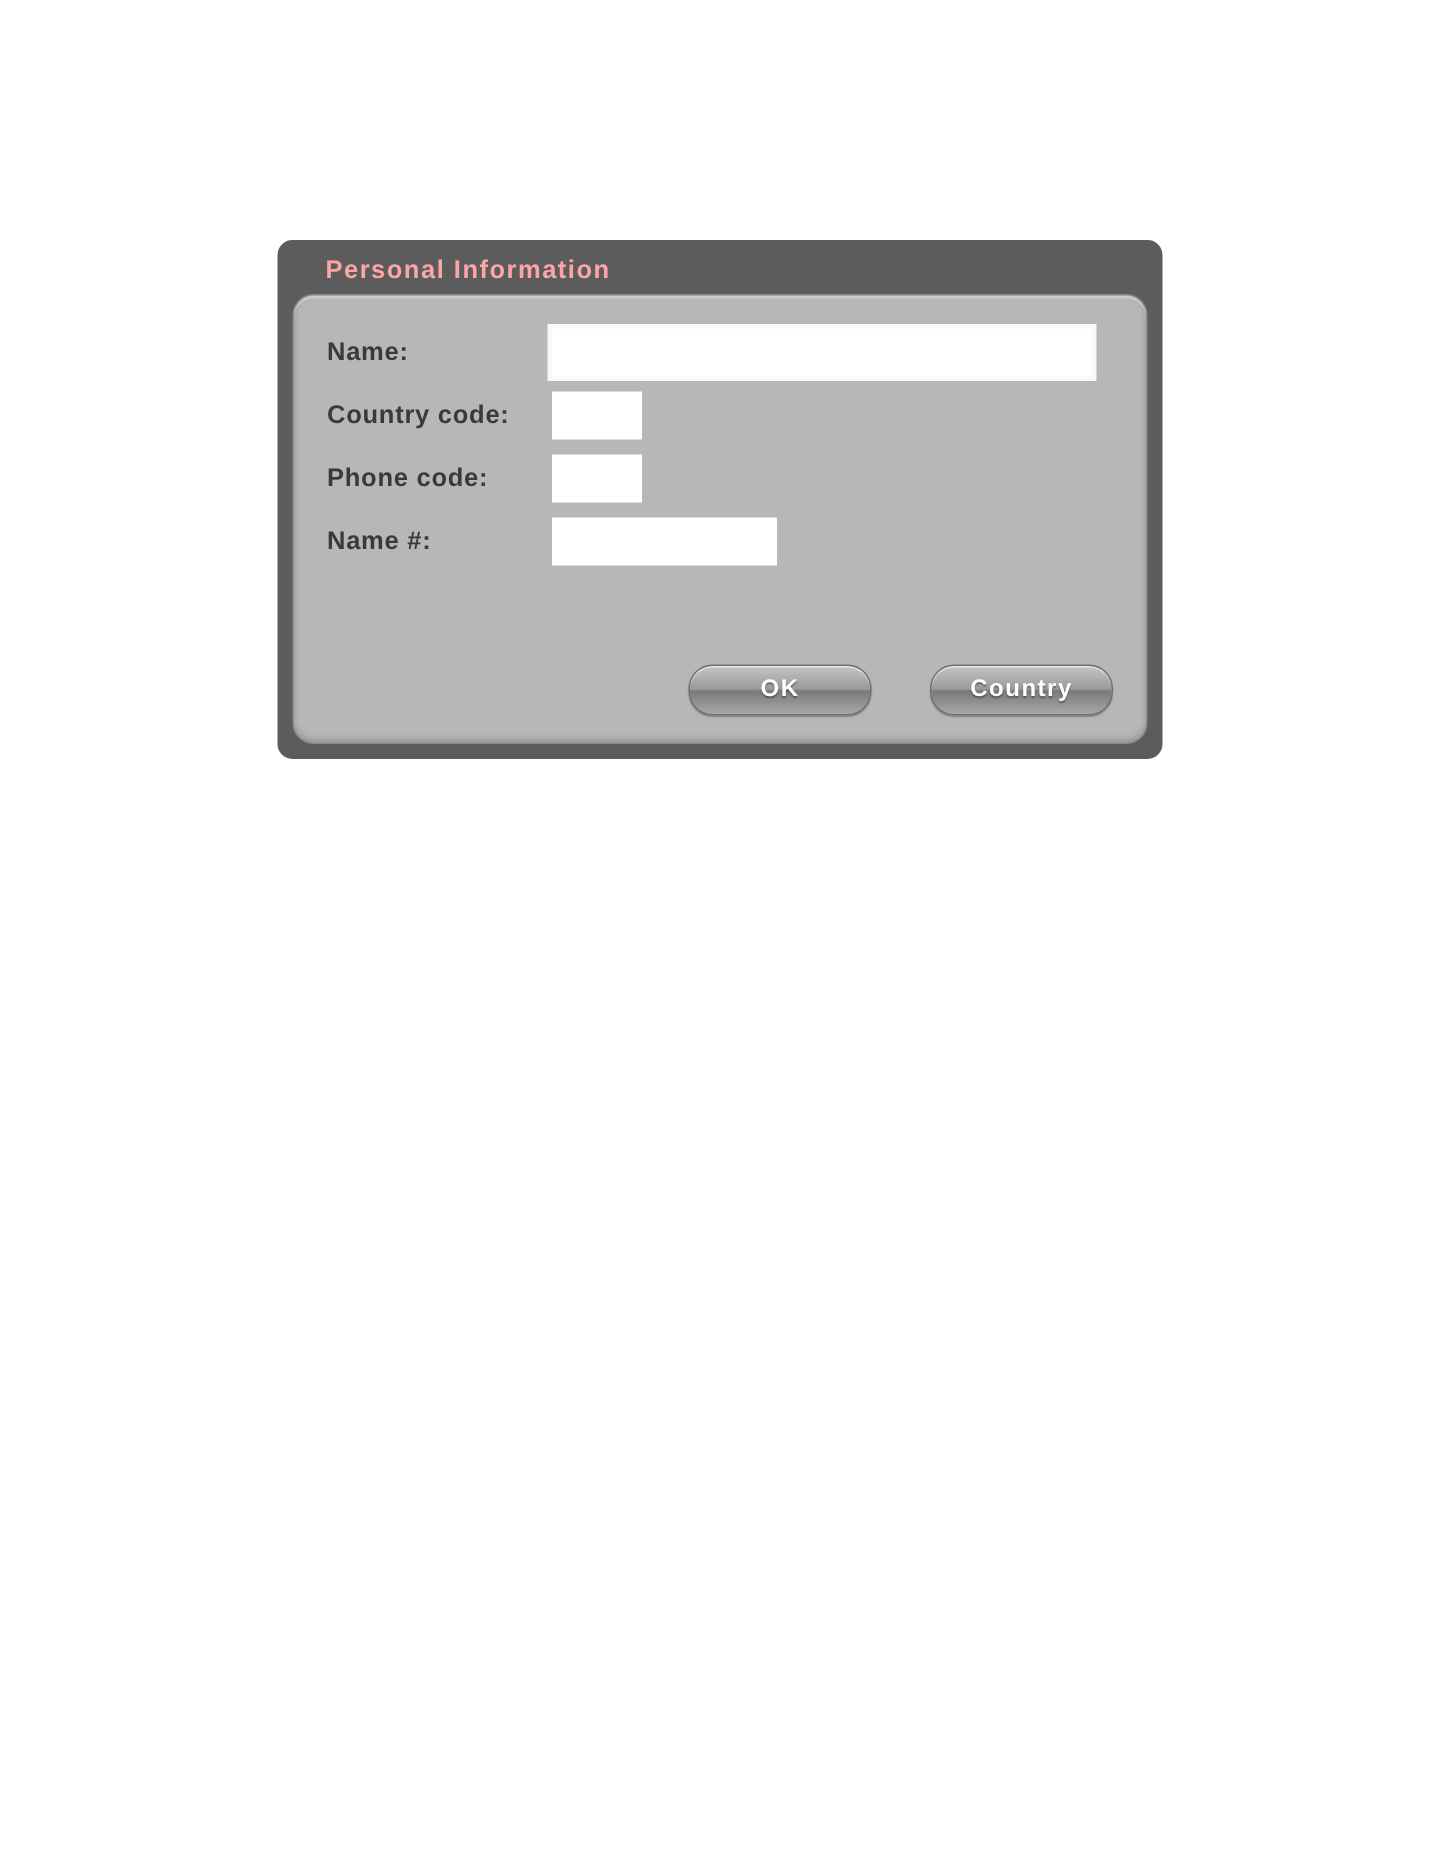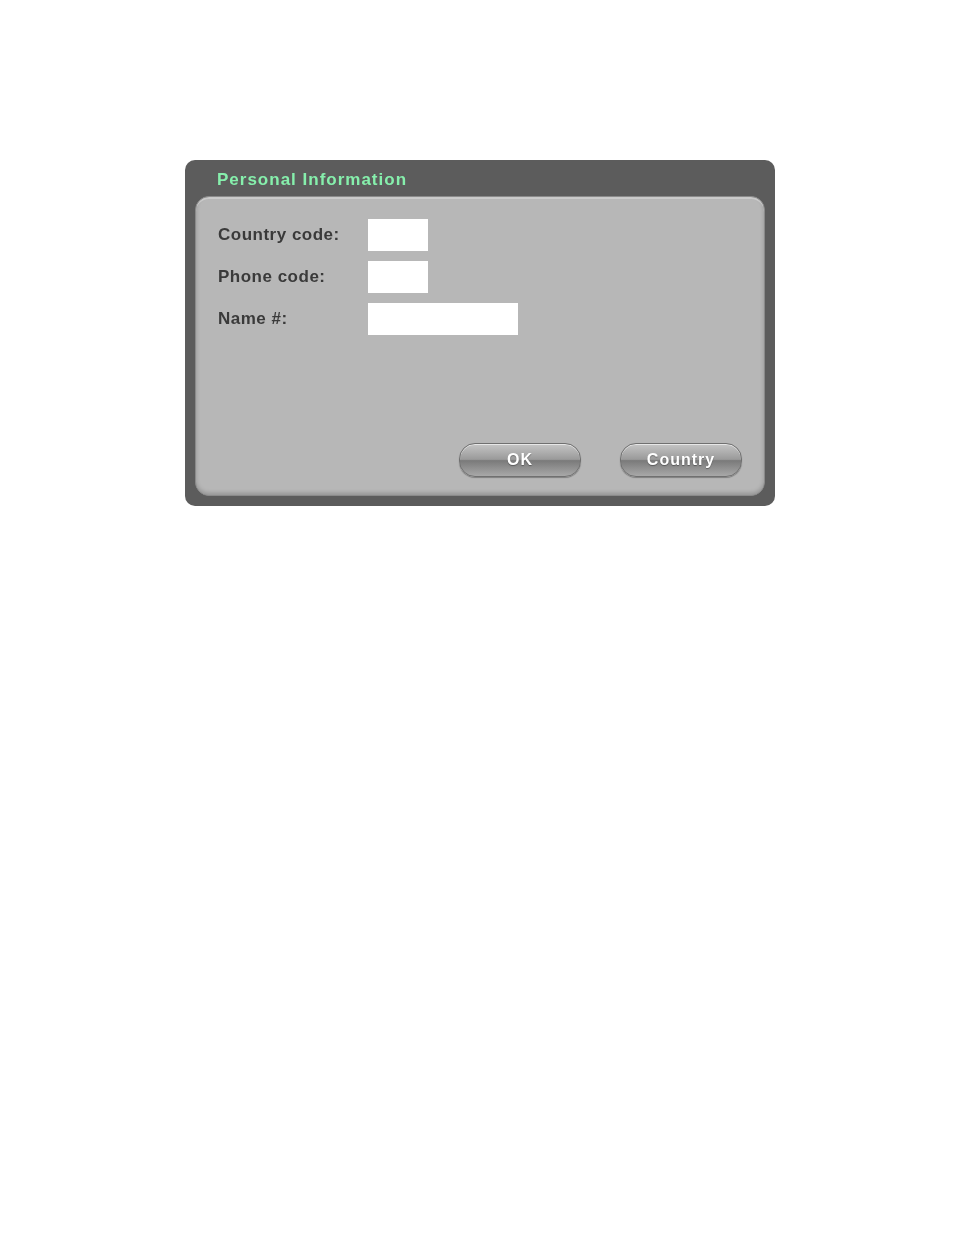--- a/index.html
+++ b/index.html
@@ -13,21 +13,21 @@
     .dialog {
       position: absolute;
       left: 185px;
       top: 160px;
       width: 590px;
       background: #5c5c5c;
       border-radius: 10px;
       padding-bottom: 10px;
     }
     .titlebar {
-      color: #86efac;
+      color: #fca5a5;
       font-size: 17px;
       font-weight: bold;
       letter-spacing: 1px;
       padding: 10px 18px 6px 32px;
     }
     .panel {
       margin: 0 10px 0 10px;
       background: #b7b7b7;
       border-radius: 14px;
       border: 1px solid #8a8a8a;
@@ -93,20 +93,24 @@
       user-select: none;
     }
   </style>
 </head>
 <body>
 
 <div class="dialog">
   <div class="titlebar">Personal Information</div>
   <div class="panel">
 
+    <div class="form-row">
+      <div class="form-label">Name:</div>
+      <input class="field field-name" type="text" value="" style="">
+    </div>
 
     <div class="form-row">
       <div class="form-label">Country code:</div>
       <input class="field field-small" type="text" value="" style="">
     </div>
 
     <div class="form-row">
       <div class="form-label">Phone code:</div>
       <input class="field field-small" type="text" value="" style="">
     </div>

